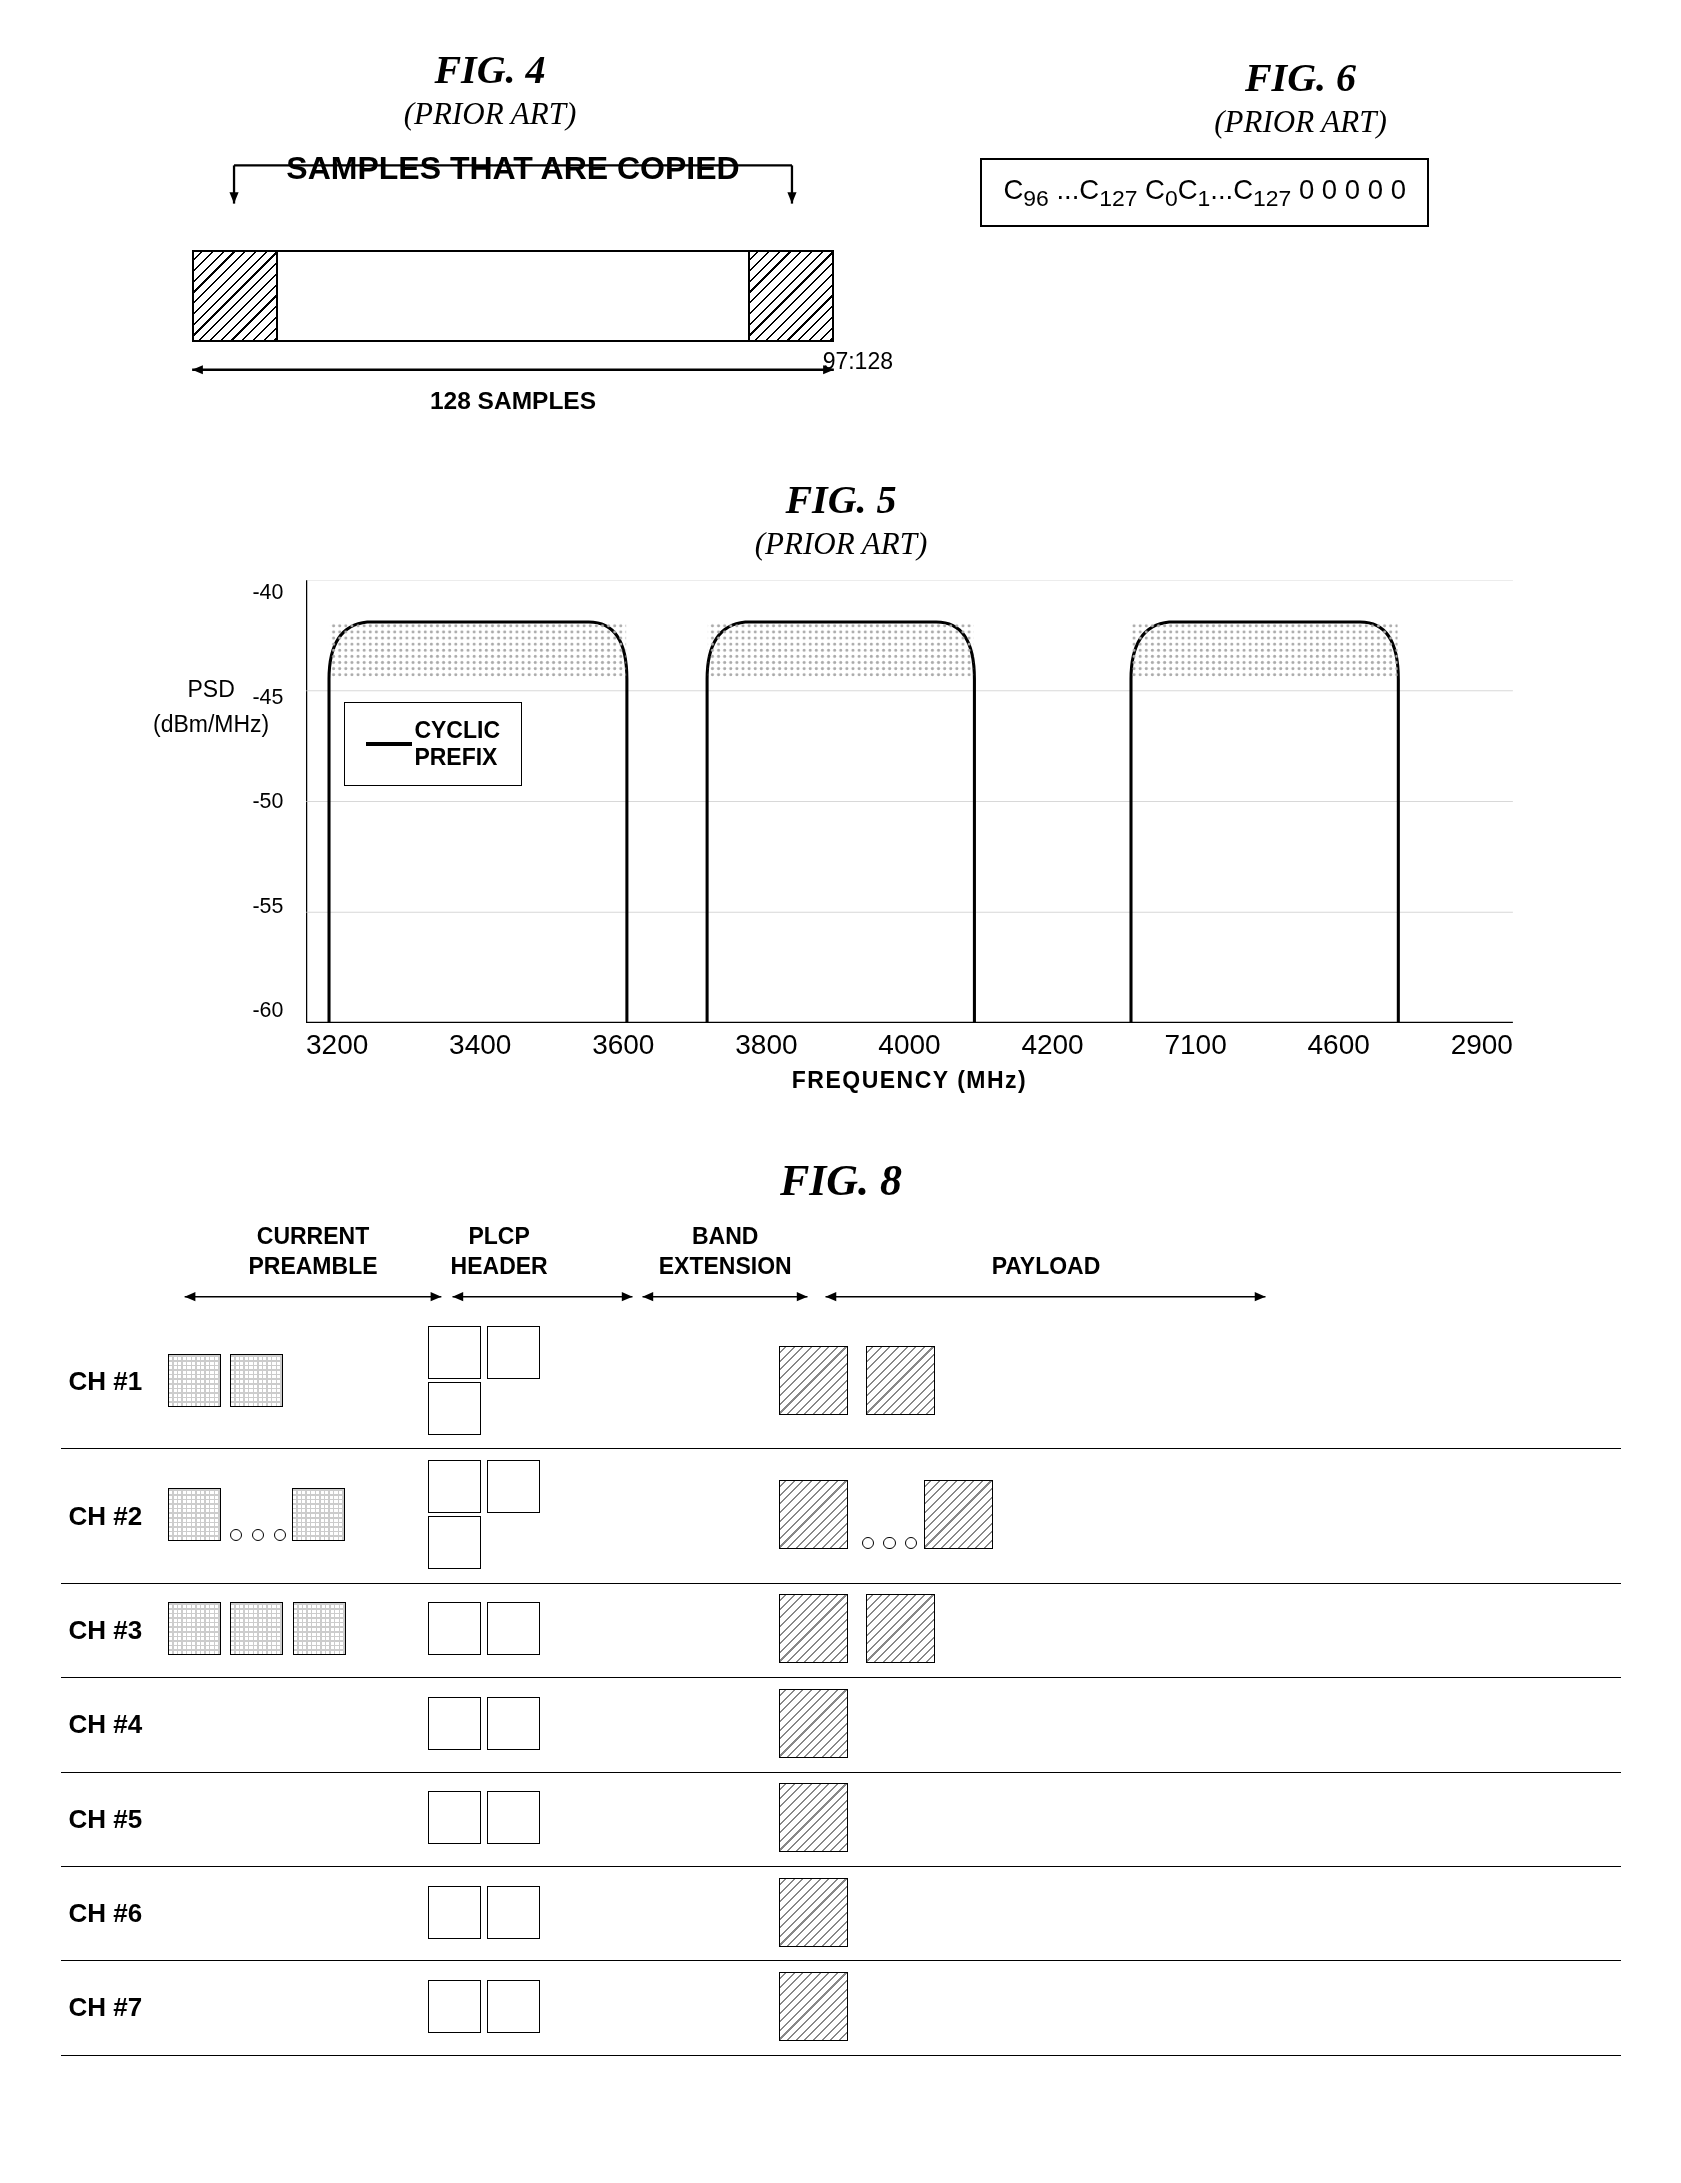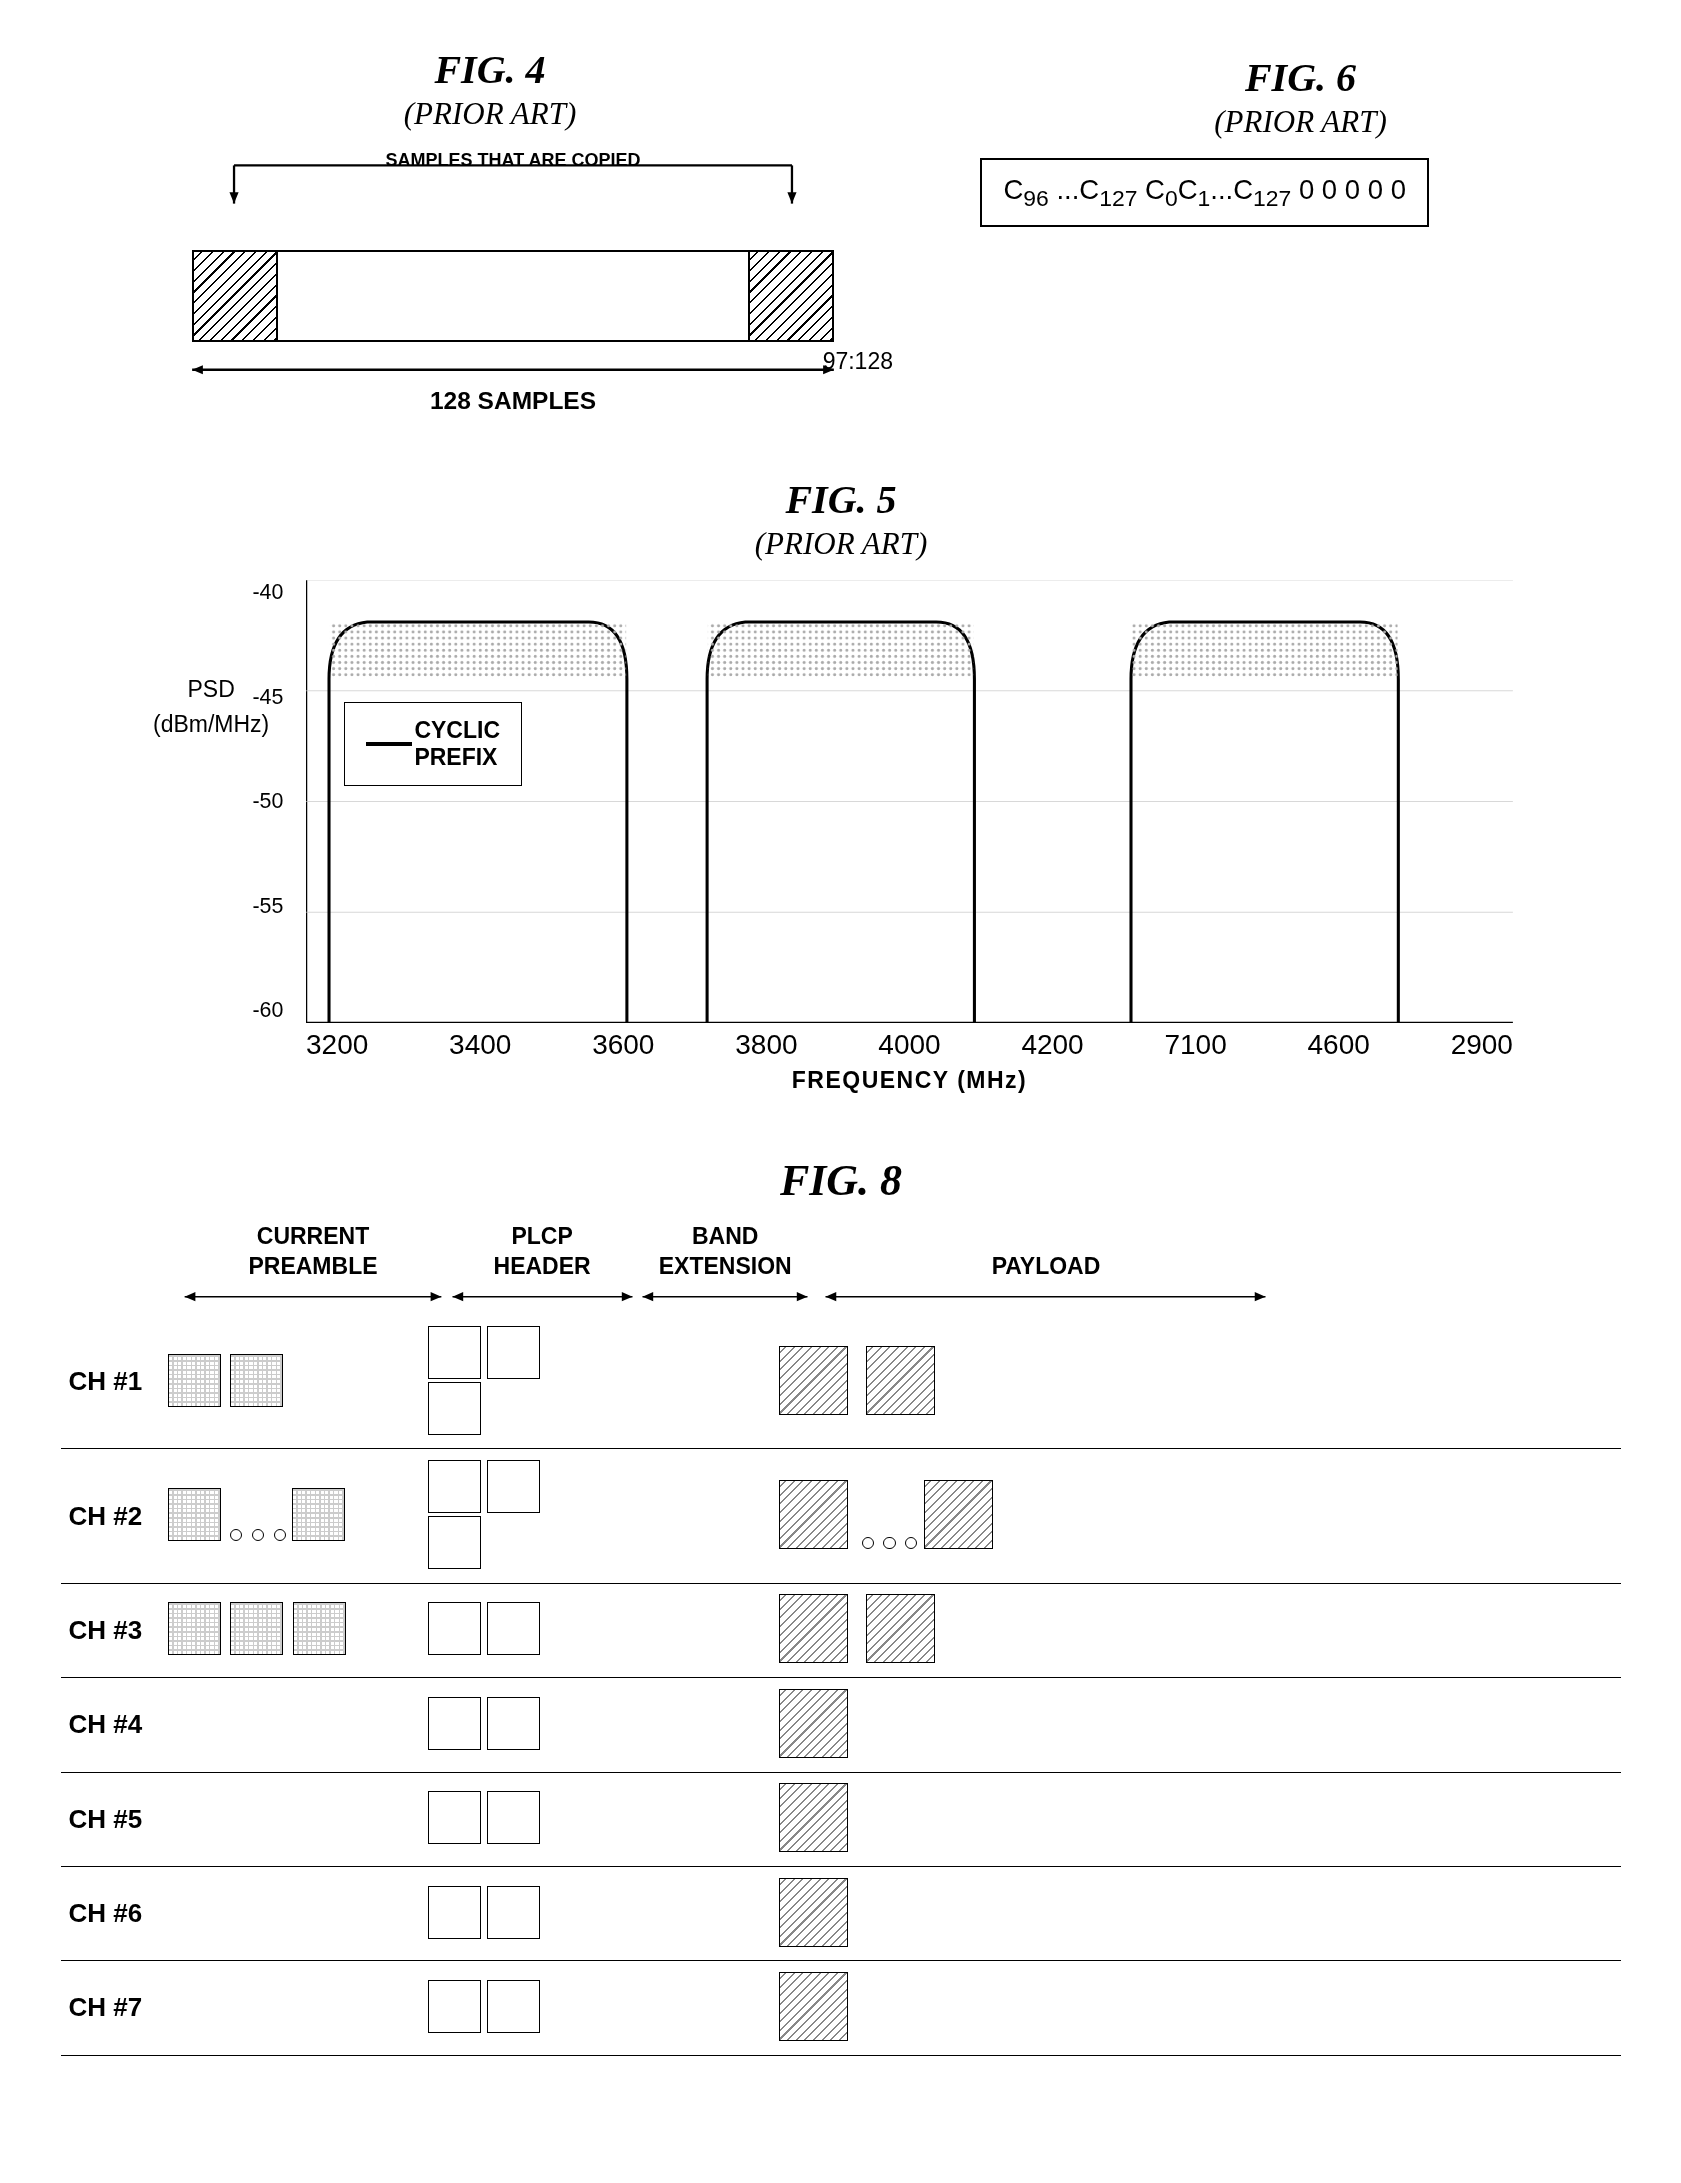--- a/index.html
+++ b/index.html
@@ -207,21 +207,21 @@
           <svg width="642" height="69" style="display:block;" viewBox="0 0 840 90">
 
             <line x1="55" y1="70" x2="55" y2="20" stroke="#000" stroke-width="3"></line>
             <line x1="55" y1="20" x2="785" y2="20" stroke="#000" stroke-width="3"></line>
             <line x1="785" y1="20" x2="785" y2="70" stroke="#000" stroke-width="3"></line>
 
             <polygon points="55,70 49,55 61,55" fill="#000"></polygon>
 
             <polygon points="785,70 779,55 791,55" fill="#000"></polygon>
           </svg>
-          <div style="position:absolute; top:0; left:50%; transform:translateX(-50%); font-size:18px; font-family:Arial,sans-serif; font-weight:bold; white-space:nowrap;">SAMPLES THAT ARE COPIED</div>
+          <div style="position:absolute; top:0; left:50%; transform:translateX(-50%); font-size:32px; font-family:Arial,sans-serif; font-weight:bold; white-space:nowrap;">SAMPLES THAT ARE COPIED</div>
         </div>
 
         <div class="fig4-box">
           <div class="fig4-hatch-left"></div>
           <div class="fig4-hatch-right"></div>
 
           <div style="position:absolute; right:-61px; bottom:-35px; font-size:23px; font-family:Arial,sans-serif;">97:128</div>
         </div>
 
         <div style="display:flex; align-items:center; margin-left:46px; width:642px; margin-top:13.8px;">
@@ -351,21 +351,21 @@
         </div>
         <div style="display:flex; align-items:center; width:100%; margin-top:4.6px;">
           <svg width="260" height="21.4" viewBox="0 0 340 28">
             <line x1="2" y1="14" x2="338" y2="14" stroke="#000" stroke-width="2"></line>
             <polygon points="2,14 16,8 16,20" fill="#000"></polygon>
             <polygon points="338,14 324,8 324,20" fill="#000"></polygon>
           </svg>
         </div>
       </div>
 
-      <div style="display:flex; flex-direction:column; align-items:center; width:183px; margin-left:7.6px;">
+      <div style="display:flex; flex-direction:column; align-items:flex-start; width:183px; margin-left:7.6px;">
         <div style="font-size:23px; font-family:Arial,sans-serif; font-weight:bold; text-align:center; line-height:1.3;">
           PLCP<br>HEADER
         </div>
         <div style="display:flex; align-items:center; width:100%; margin-top:4.6px;">
           <svg width="183" height="21.4" viewBox="0 0 240 28">
             <line x1="2" y1="14" x2="238" y2="14" stroke="#000" stroke-width="2"></line>
             <polygon points="2,14 16,8 16,20" fill="#000"></polygon>
             <polygon points="238,14 224,8 224,20" fill="#000"></polygon>
           </svg>
         </div>

